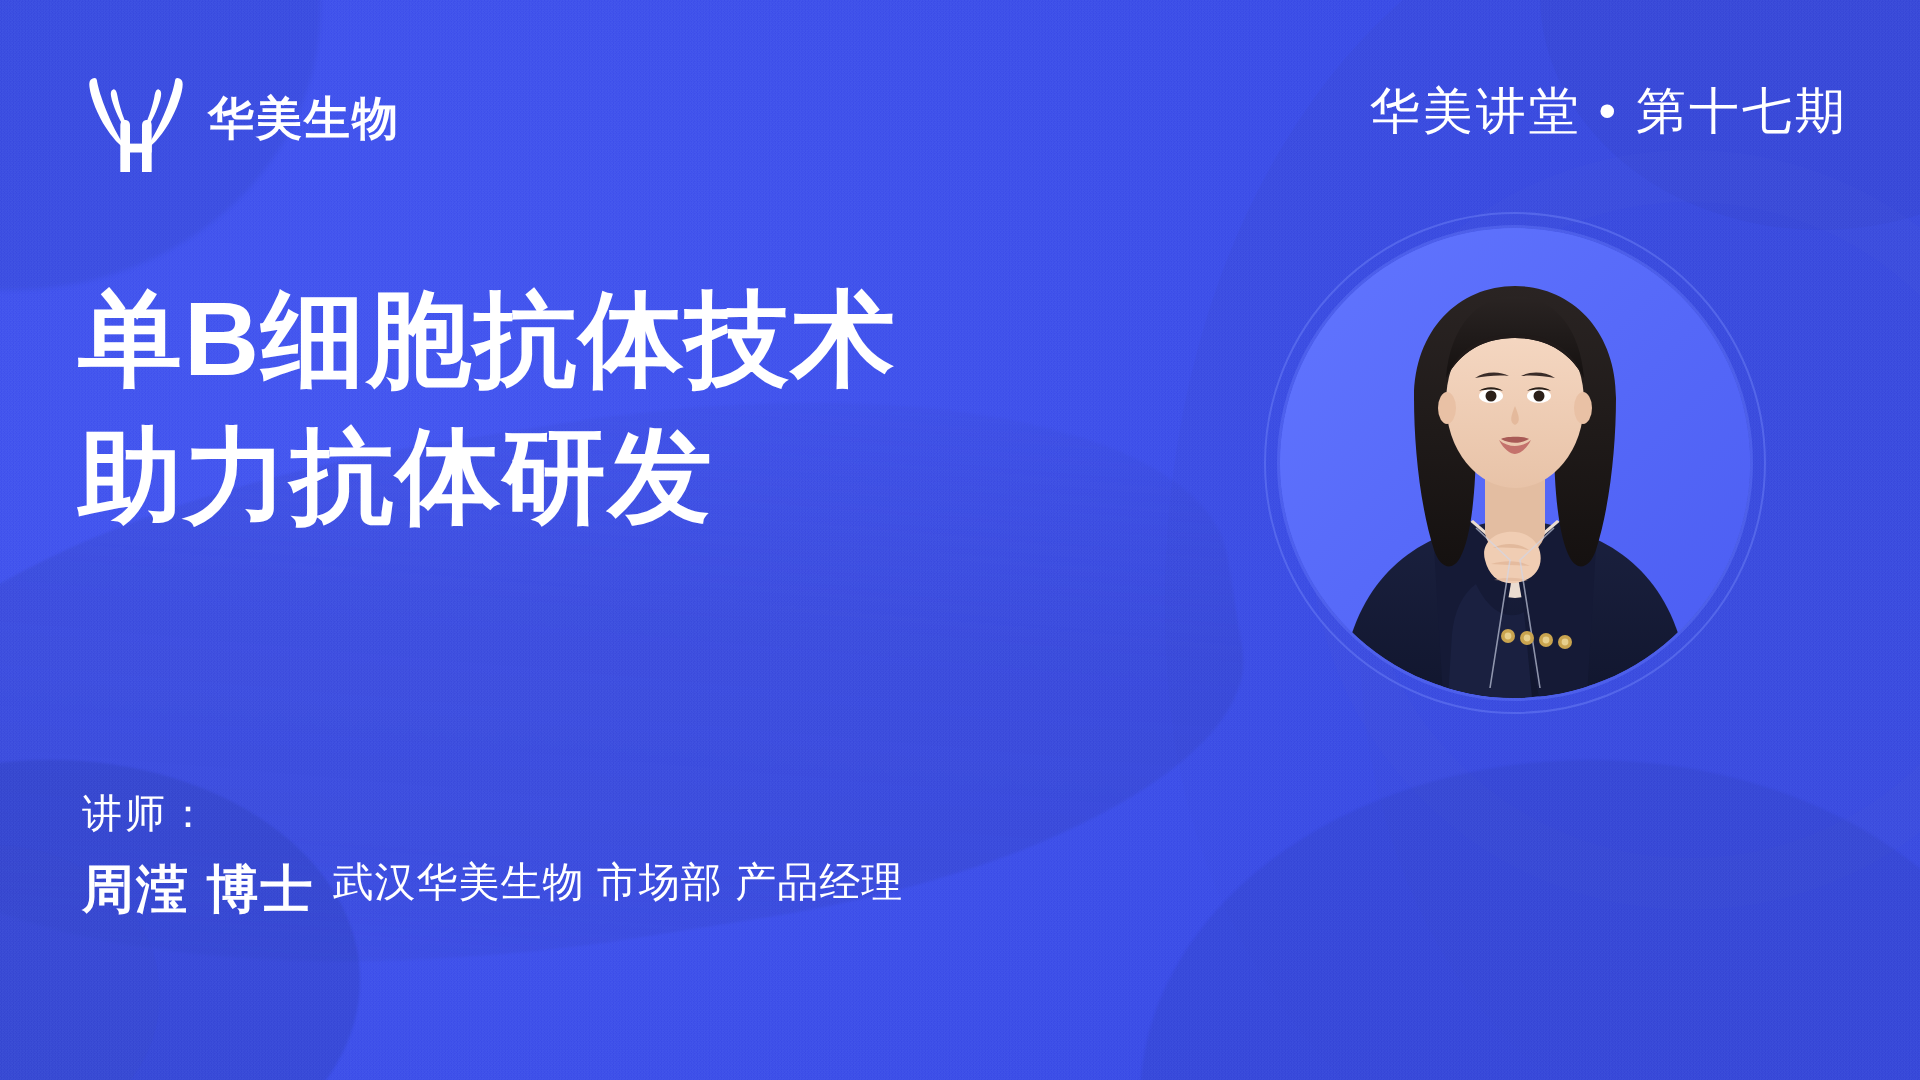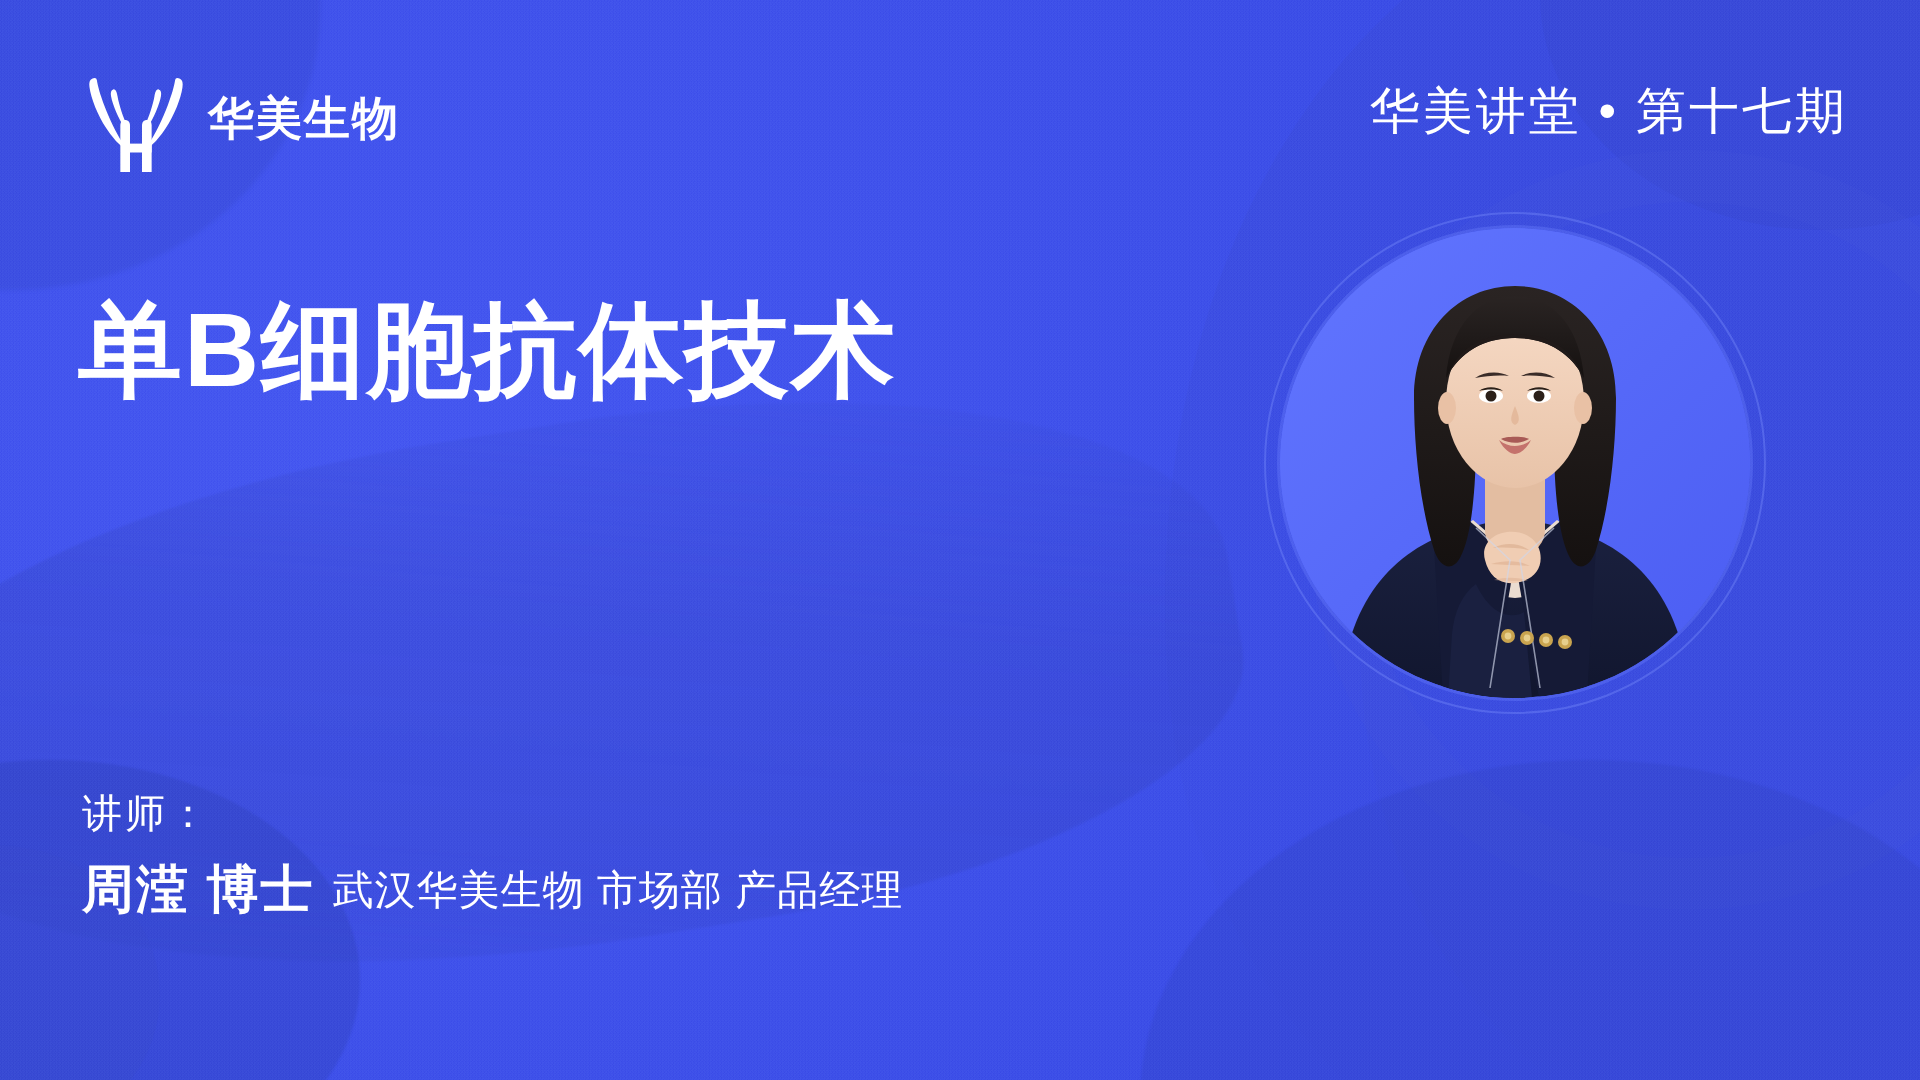--- a/index.html
+++ b/index.html
@@ -109,32 +109,32 @@
 
   
   #series{
     position:absolute;right:72px;top:78px;
     color:#fff;font-size:50px;font-weight:500;letter-spacing:3px;
     white-space:nowrap;
   }
 
   
   #title{
-    position:absolute;left:78px;top:282px;
+    position:absolute;left:78px;top:271px;
     color:#fff;font-weight:800;font-size:104px;line-height:1.32;
     letter-spacing:2px;
   }
   #title .line{display:block;white-space:nowrap;}
 
   
   #speaker{position:absolute;left:82px;top:786px;}
   #speaker-label{
     color:#fff;font-size:40px;font-weight:500;letter-spacing:3px;margin-bottom:14px;
   }
-  #speaker-line{display:flex;align-items:center;white-space:nowrap;}
+  #speaker-line{display:flex;align-items:flex-start;white-space:nowrap;}
   #speaker-name{
     color:#fff;font-size:52px;font-weight:800;letter-spacing:2px;
   }
   #speaker-affil{
     color:#fff;font-size:41px;font-weight:500;letter-spacing:1px;margin-left:18px;
   }
 
   
   #portrait-wrap{
     position:absolute;left:1280px;top:228px;width:470px;height:470px;
@@ -193,20 +193,21 @@
     </div>
     <div id="logo-words">
       <div id="logo-cn">华美生物</div>
     </div>
   </div>
 
   <div id="series">华美讲堂 • 第十七期</div>
 
   <div id="title">
     <span class="line">单B细胞抗体技术</span>
+    <span class="line">助力抗体研发</span>
   </div>
 
   <div id="speaker">
     <div id="speaker-label">讲师：</div>
     <div id="speaker-line">
       <span id="speaker-name">周滢 博士</span>
       <span id="speaker-affil">武汉华美生物 市场部 产品经理</span>
     </div>
   </div>
 

